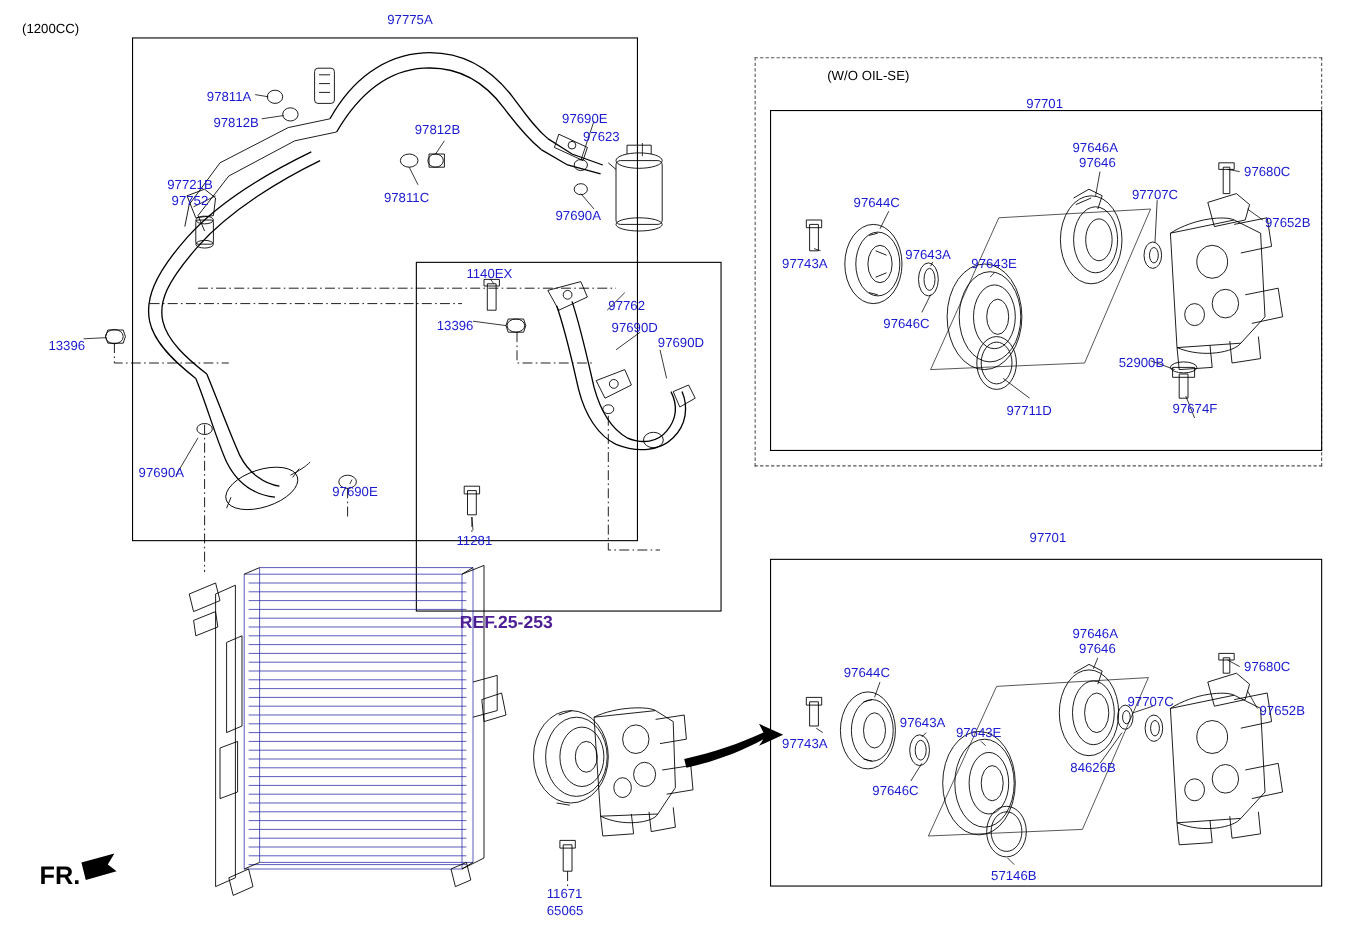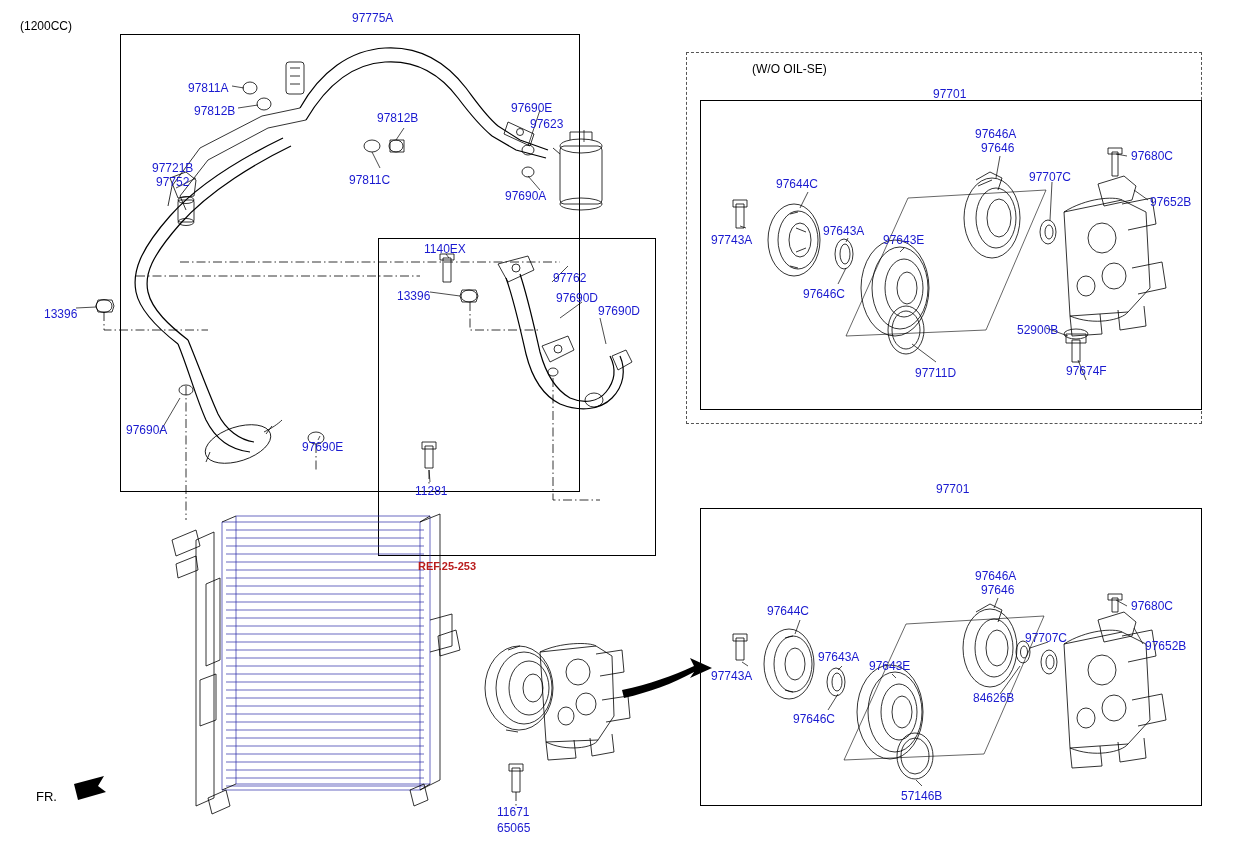--- a/index.html
+++ b/index.html
@@ -20,28 +20,28 @@
     color: #1a1ad0;
     font-size: 12px;
     font-family: "Liberation Sans", sans-serif;
     white-space: nowrap;
     line-height: 13px;
   }
   .lbl.black {
     color: #000000;
   }
   .lbl.ref {
-    color: #b91c1c;
+    color: #4c1d95;
     font-weight: bold;
-    font-size: 11px;
+    font-size: 16px;
   }
   .lbl.fr {
     color: #000000;
-    font-weight: normal;
-    font-size: 13px;
+    font-weight: bold;
+    font-size: 23px;
   }
   .box {
     position: absolute;
     border: 1px solid #000000;
     box-sizing: border-box;
   }
   .dashbox {
     position: absolute;
     border: 1px dashed #555555;
     box-sizing: border-box;

